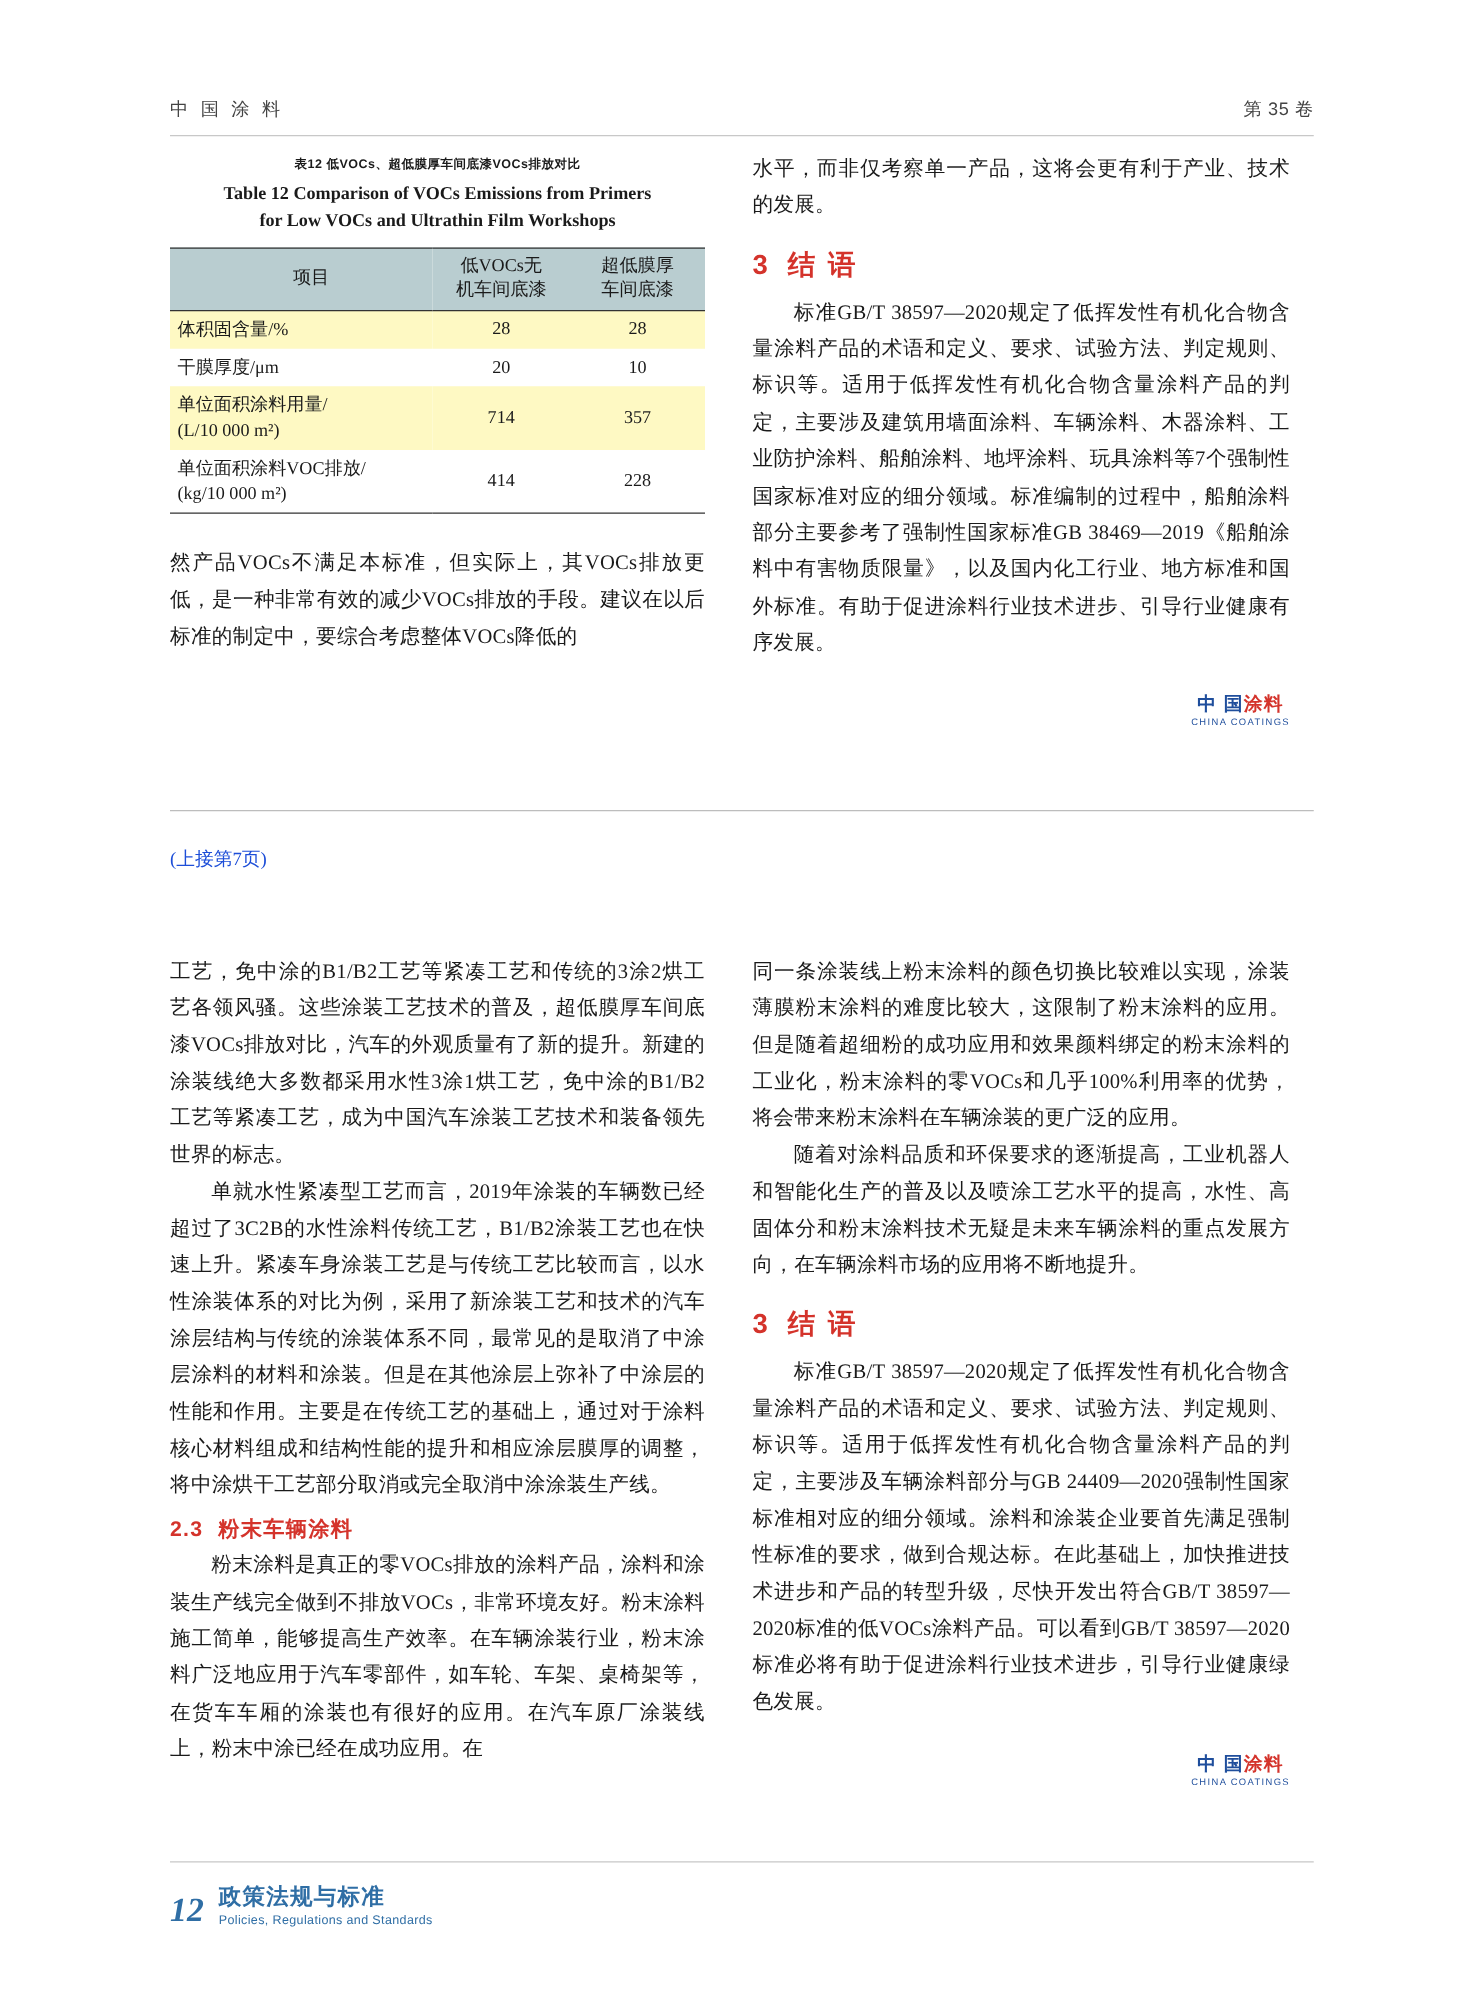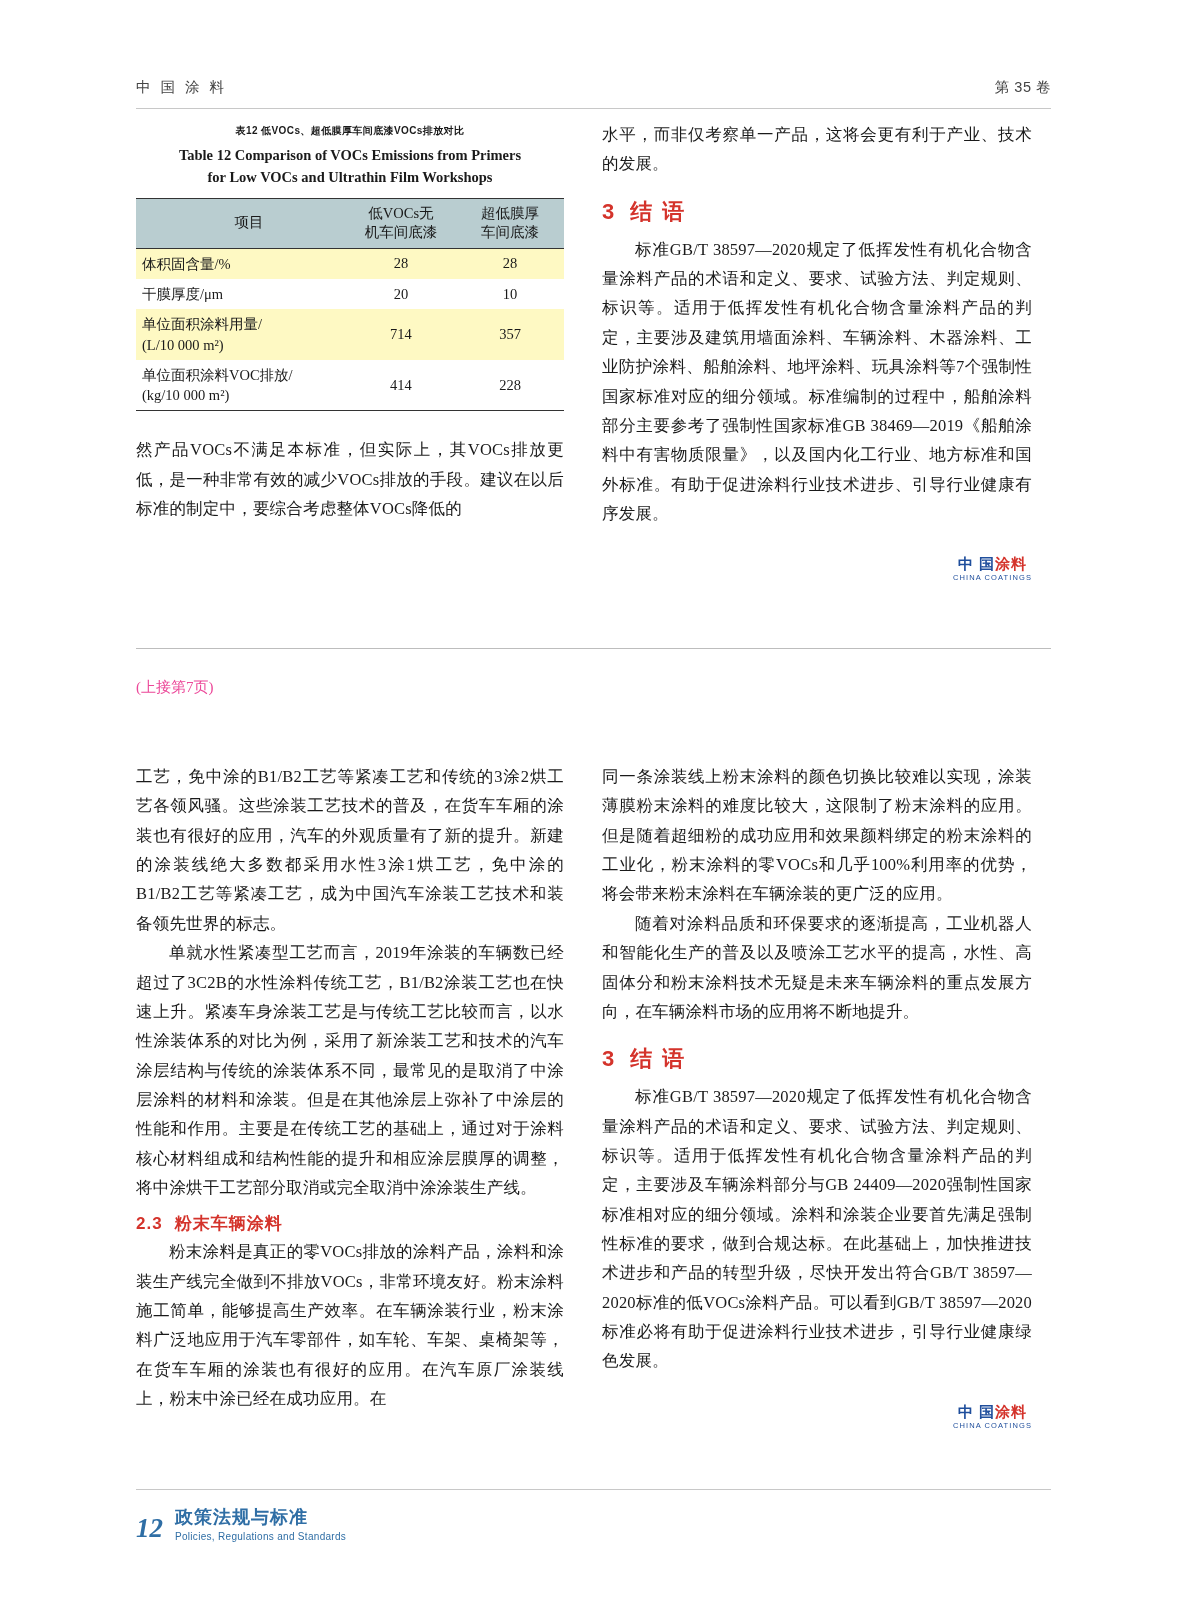--- a/index.html
+++ b/index.html
@@ -165,21 +165,21 @@
     top: 648px;
     left: 136px;
     width: 915px;
     border-top: 1px solid #bdbdbd;
   }
   .contnote {
     position: absolute;
     top: 678px;
     left: 136px;
     font-size: 15px;
-    color: #ec4899;
+    color: #1d4ed8;
   }
 
   
   .cols2 {
     position: absolute;
     top: 762px;
     left: 136px;
     width: 915px;
   }
 
@@ -308,21 +308,21 @@
       </div>
     </div>
   </div>
 
   <div class="mid-rule"></div>
 
   <div class="contnote">(上接第7页)</div>
 
   <div class="cols2">
     <div class="col-left">
-      <p class="body">工艺，免中涂的B1/B2工艺等紧凑工艺和传统的3涂2烘工艺各领风骚。这些涂装工艺技术的普及，在货车车厢的涂装也有很好的应用，汽车的外观质量有了新的提升。新建的涂装线绝大多数都采用水性3涂1烘工艺，免中涂的B1/B2工艺等紧凑工艺，成为中国汽车涂装工艺技术和装备领先世界的标志。</p>
+      <p class="body">工艺，免中涂的B1/B2工艺等紧凑工艺和传统的3涂2烘工艺各领风骚。这些涂装工艺技术的普及，超低膜厚车间底漆VOCs排放对比，汽车的外观质量有了新的提升。新建的涂装线绝大多数都采用水性3涂1烘工艺，免中涂的B1/B2工艺等紧凑工艺，成为中国汽车涂装工艺技术和装备领先世界的标志。</p>
       <p class="body indent">单就水性紧凑型工艺而言，2019年涂装的车辆数已经超过了3C2B的水性涂料传统工艺，B1/B2涂装工艺也在快速上升。紧凑车身涂装工艺是与传统工艺比较而言，以水性涂装体系的对比为例，采用了新涂装工艺和技术的汽车涂层结构与传统的涂装体系不同，最常见的是取消了中涂层涂料的材料和涂装。但是在其他涂层上弥补了中涂层的性能和作用。主要是在传统工艺的基础上，通过对于涂料核心材料组成和结构性能的提升和相应涂层膜厚的调整，将中涂烘干工艺部分取消或完全取消中涂涂装生产线。</p>
 
       <h3 class="subsec">
         <span class="num">2.3</span><span>粉末车辆涂料</span>
       </h3>
 
       <p class="body indent">粉末涂料是真正的零VOCs排放的涂料产品，涂料和涂装生产线完全做到不排放VOCs，非常环境友好。粉末涂料施工简单，能够提高生产效率。在车辆涂装行业，粉末涂料广泛地应用于汽车零部件，如车轮、车架、桌椅架等，在货车车厢的涂装也有很好的应用。在汽车原厂涂装线上，粉末中涂已经在成功应用。在</p>
     </div>
 
     <div class="col-right">

